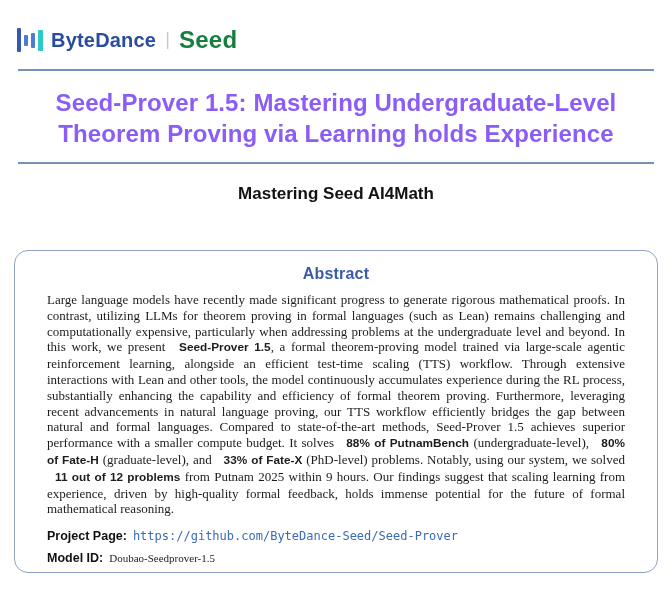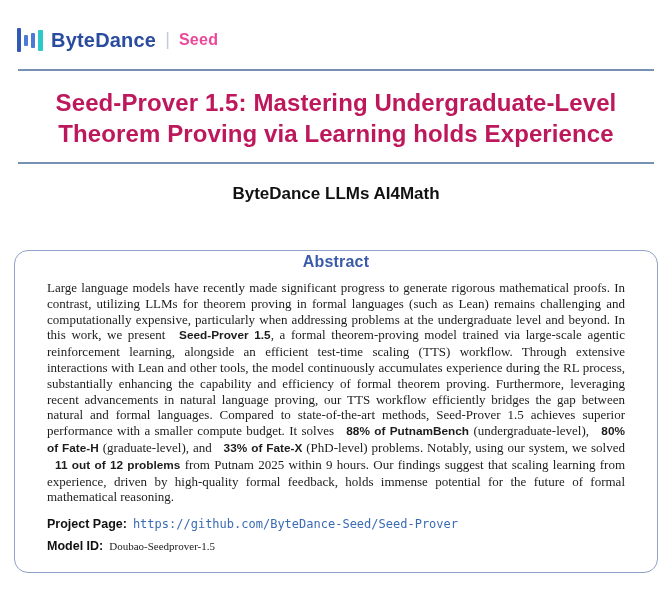--- a/index.html
+++ b/index.html
@@ -40,23 +40,23 @@
     letter-spacing: 0.2px;
   }
   .brand-divider {
     color: #C5CBD6;
     font-size: 18px;
     font-weight: 400;
     margin: 0 9px;
     transform: translateY(-1px);
   }
   .product-name {
-    font-size: 16px;
+    font-size: 24px;
     font-weight: bold;
-    color: #ec4899;
+    color: #15803d;
     letter-spacing: 0.3px;
   }
 
   
   .rule {
     position: absolute;
     left: 18px;
     right: 18px;
     height: 2px;
     background: #7791B4;
@@ -68,21 +68,21 @@
   .title {
     position: absolute;
     top: 87px;
     left: 0;
     right: 0;
     margin: 0;
     text-align: center;
     font-size: 24px;
     line-height: 31px;
     font-weight: bold;
-    color: #be185d;
+    color: #8b5cf6;
     letter-spacing: 0.1px;
   }
   .authors {
     position: absolute;
     top: 184px;
     left: 0;
     right: 0;
     text-align: center;
     font-size: 17px;
     font-weight: bold;
@@ -92,21 +92,21 @@
   
   .abstract-box {
     position: absolute;
     left: 14px;
     right: 14px;
     top: 250px;
     height: 323px;
     box-sizing: border-box;
     border: 1.5px solid #8EA3C6;
     border-radius: 14px;
-    padding: 0 32px 0 32px;
+    padding: 12px 32px 0 32px;
     overflow: hidden;
     background: #ffffff;
   }
   .abstract-heading {
     margin: 2px 0 9px 0;
     text-align: center;
     font-size: 16px;
     font-weight: bold;
     color: #3A5BA9;
     letter-spacing: 0.2px;
@@ -168,21 +168,21 @@
 
   <div class="rule rule-top"></div>
 
   <h1 class="title">
     <span style="display:block">Seed-Prover 1.5: Mastering Undergraduate-Level</span>
     <span style="display:block">Theorem Proving via Learning holds Experience</span>
   </h1>
 
   <div class="rule rule-mid"></div>
 
-  <div class="authors">ByteDance LLMs AI4Math</div>
+  <div class="authors">Mastering Seed AI4Math</div>
 
   <section class="abstract-box">
     <h2 class="abstract-heading">Abstract</h2>
     <p class="abstract-text" id="abstract-text"><span>Large language models have recently made significant progress to generate rigorous mathematical proofs. In contrast, utilizing LLMs for theorem proving in formal languages (such as Lean) remains challenging and computationally expensive, particularly when addressing problems at the undergraduate level and beyond. In this work, we present </span><span class="bsans">Seed-Prover 1.5</span><span>, a formal theorem-proving model trained via large-scale agentic reinforcement learning, alongside an efficient test-time scaling (TTS) workflow. Through extensive interactions with Lean and other tools, the model continuously accumulates experience during the RL process, substantially enhancing the capability and efficiency of formal theorem proving. Furthermore, leveraging recent advancements in natural language proving, our TTS workflow efficiently bridges the gap between natural and formal languages. Compared to state-of-the-art methods, Seed-Prover 1.5 achieves superior performance with a smaller compute budget. It solves </span><span class="bsans">88% of PutnamBench</span><span> (undergraduate-level), </span><span class="bsans">80% of Fate-H</span><span> (graduate-level), and </span><span class="bsans">33% of Fate-X</span><span> (PhD-level) problems. Notably, using our system, we solved </span><span class="bsans">11 out of 12 problems</span><span> from Putnam 2025 within 9 hours. Our findings suggest that scaling learning from experience, driven by high-quality formal feedback, holds immense potential for the future of formal mathematical reasoning.</span></p>
     <div class="meta">
       <div class="meta-row">
         <span class="meta-label">Project Page:</span><a class="meta-link" href="#">https://github.com/ByteDance-Seed/Seed-Prover</a>
       </div>
       <div class="meta-row">
         <span class="meta-label">Model ID:</span><span class="meta-value">Doubao-Seedprover-1.5</span>

